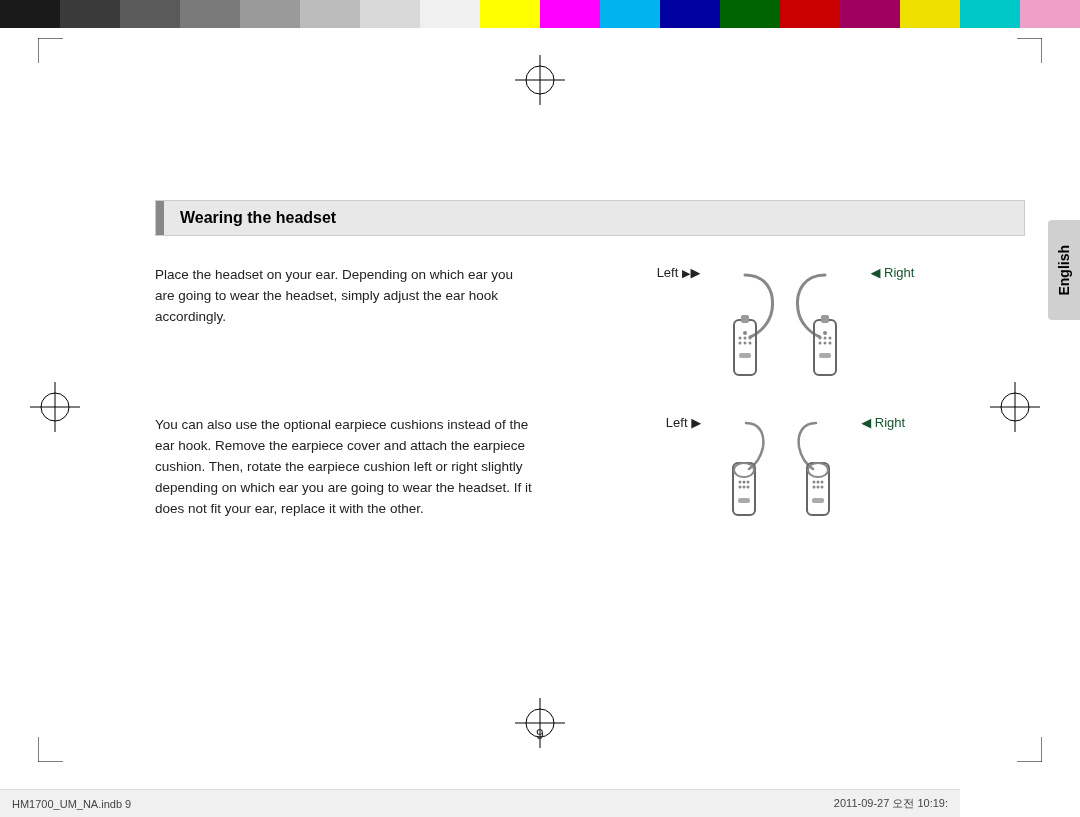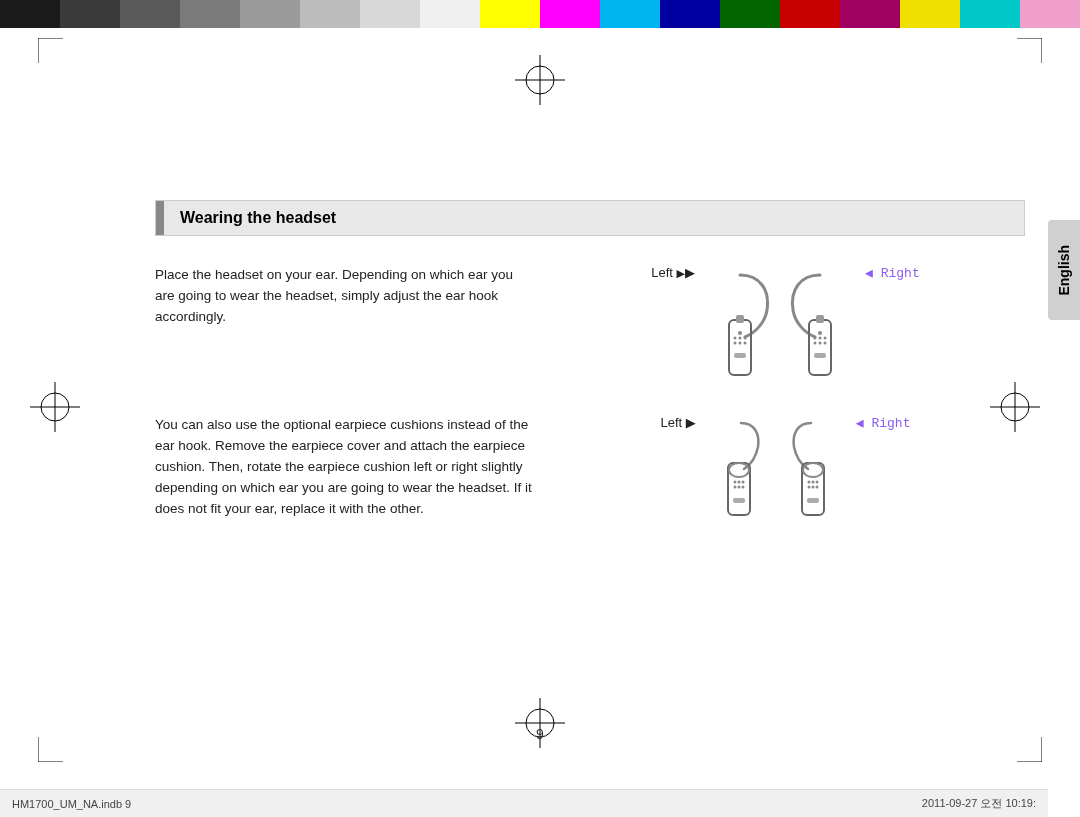--- a/index.html
+++ b/index.html
@@ -110,21 +110,21 @@
       justify-content: center;
       font-size: 14px;
       color: #333;
     }
 
     
     .bottom-bar {
       position: absolute;
       bottom: 0;
       left: 0;
-      width: 1048px;
+      width: 960px;
       height: 28px;
       background: #f0f0f0;
       display: flex;
       align-items: center;
       justify-content: space-between;
       padding: 0 12px;
       font-size: 11px;
       color: #444;
       border-top: 1px solid #ddd;
     }
@@ -137,23 +137,22 @@
       width: 100%;
     }
 
     .label-left {
       font-size: 13px;
       color: #222;
       white-space: nowrap;
     }
     .label-right {
       font-size: 13px;
-      color: #8b5cf6;
+      color: #14532d;
       white-space: nowrap;
-      font-family: Liberation Mono, monospace;
     }
   </style>
 </head>
 <body>
 
 <div class="color-bar">
   <div class="color-swatch" style="background:#1a1a1a;"></div>
   <div class="color-swatch" style="background:#3a3a3a;"></div>
   <div class="color-swatch" style="background:#5a5a5a;"></div>
   <div class="color-swatch" style="background:#7a7a7a;"></div>

